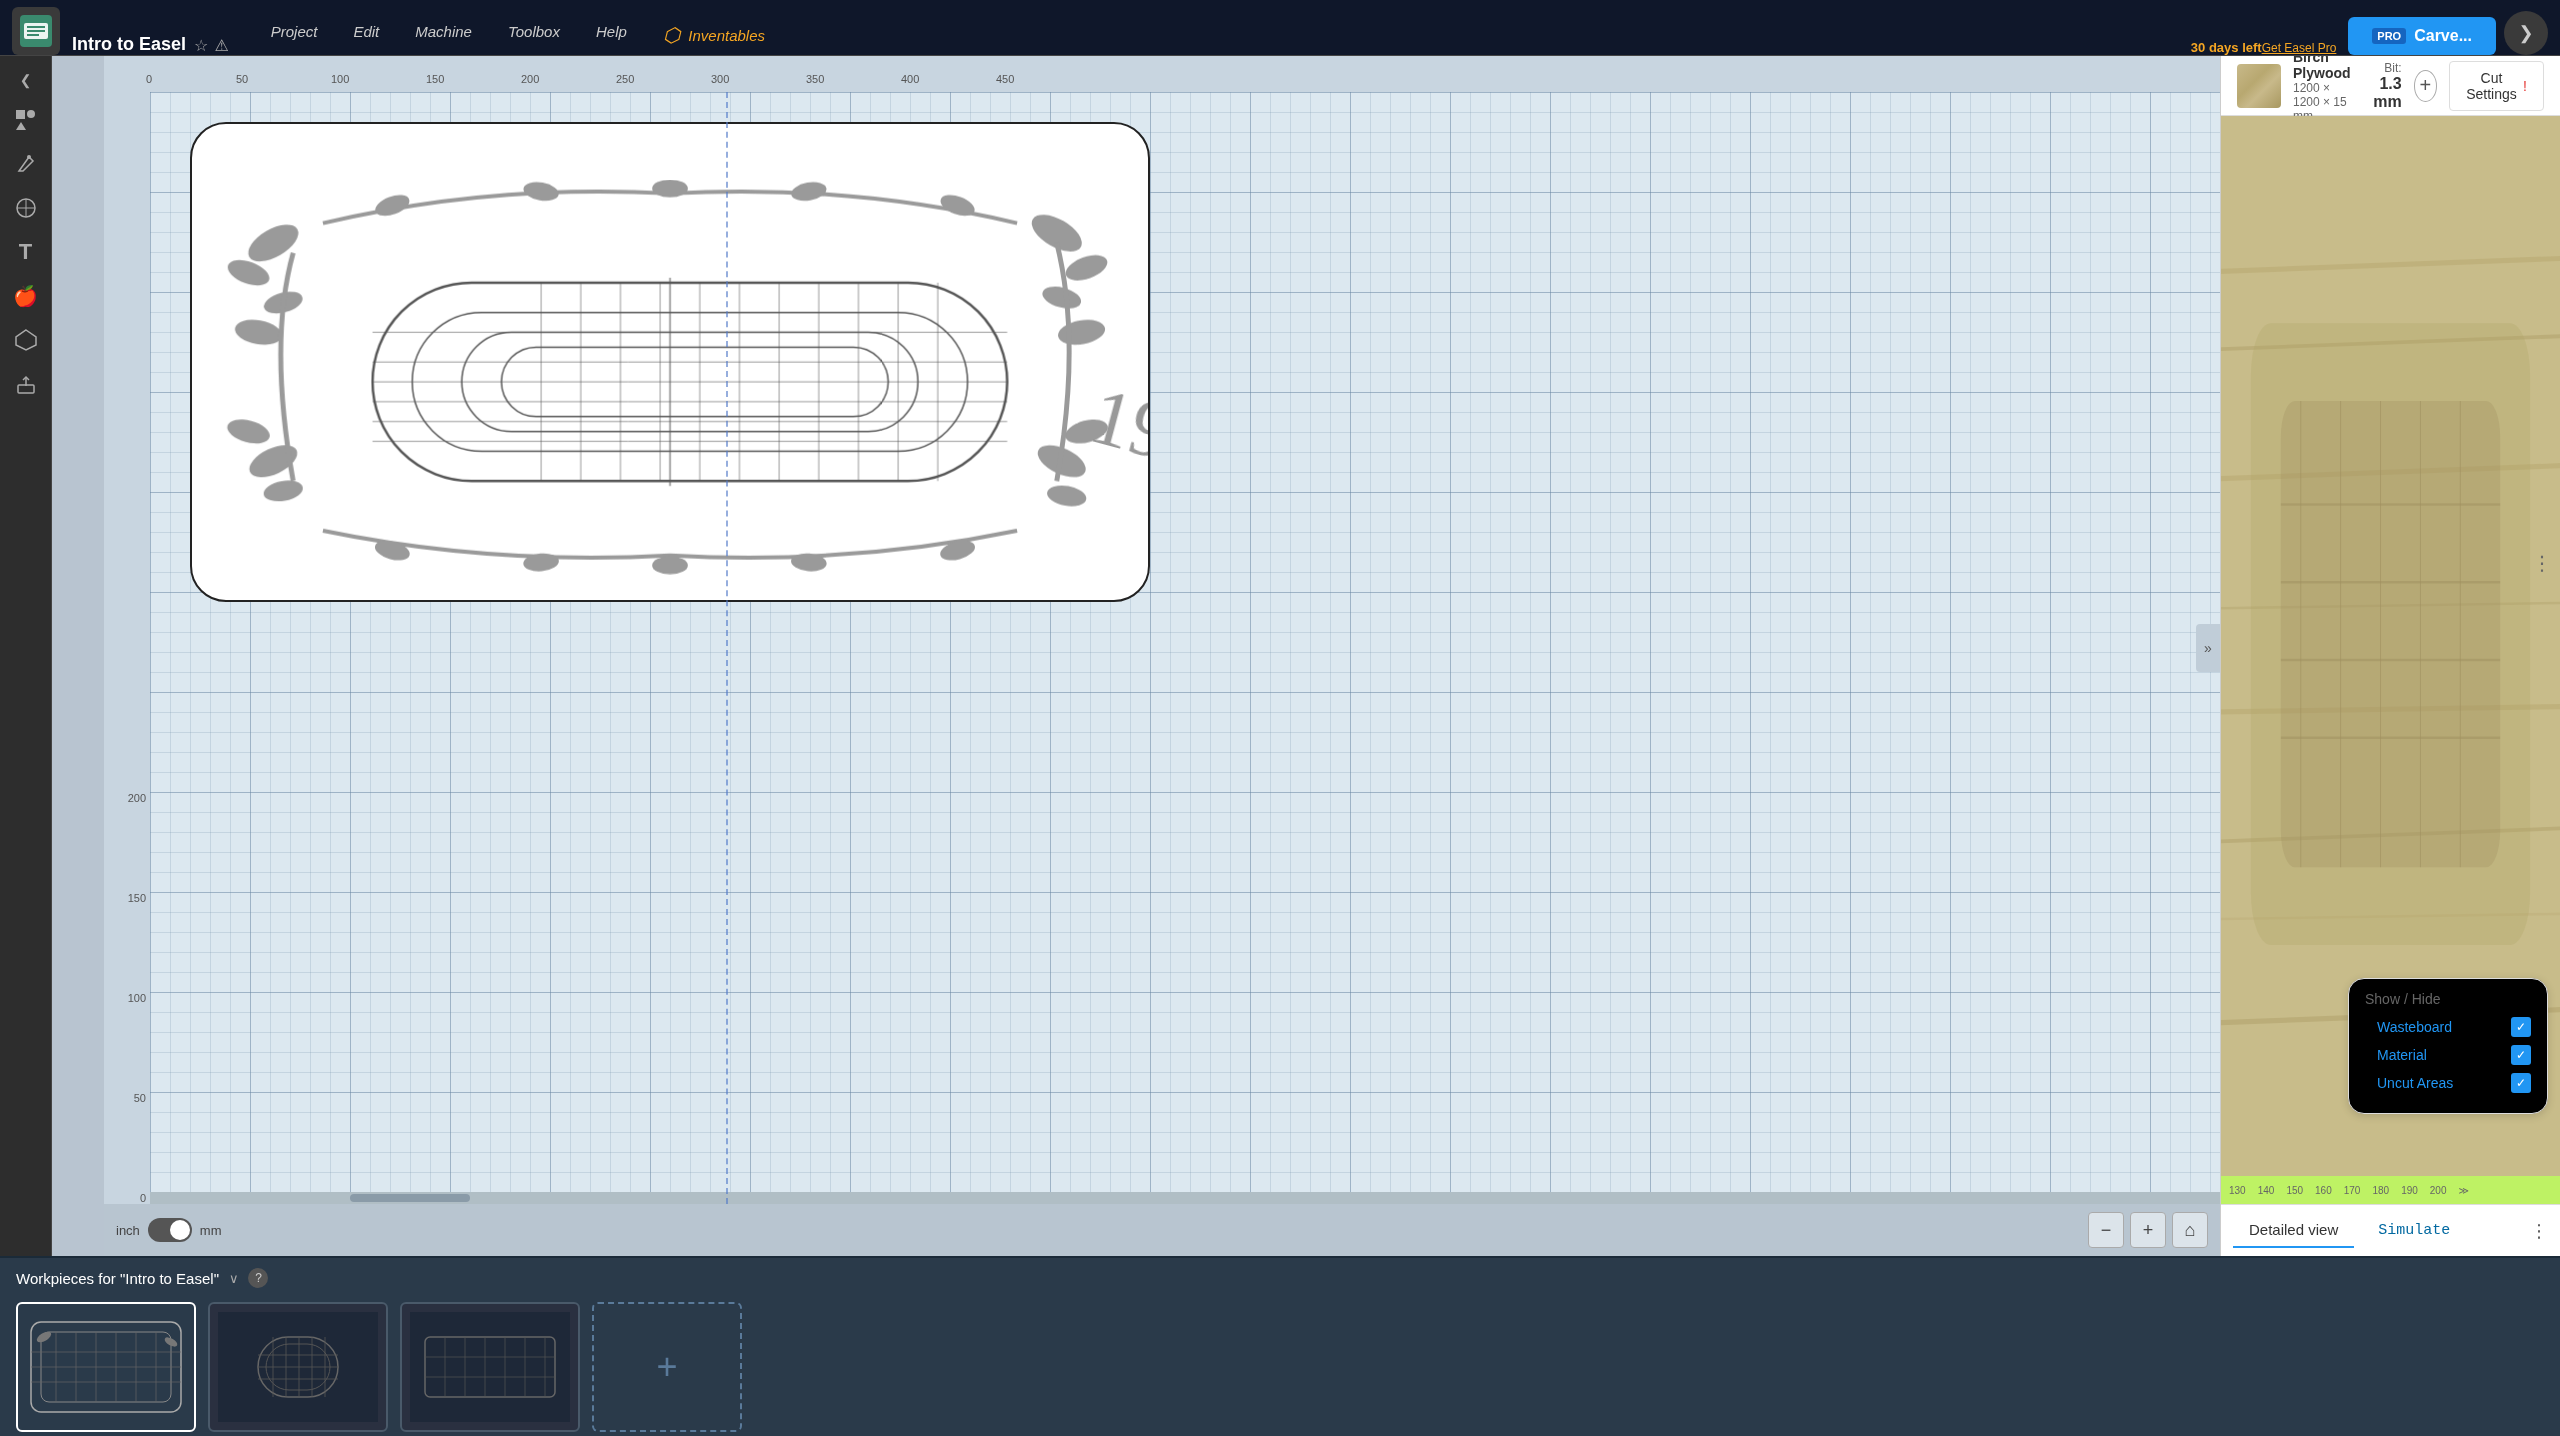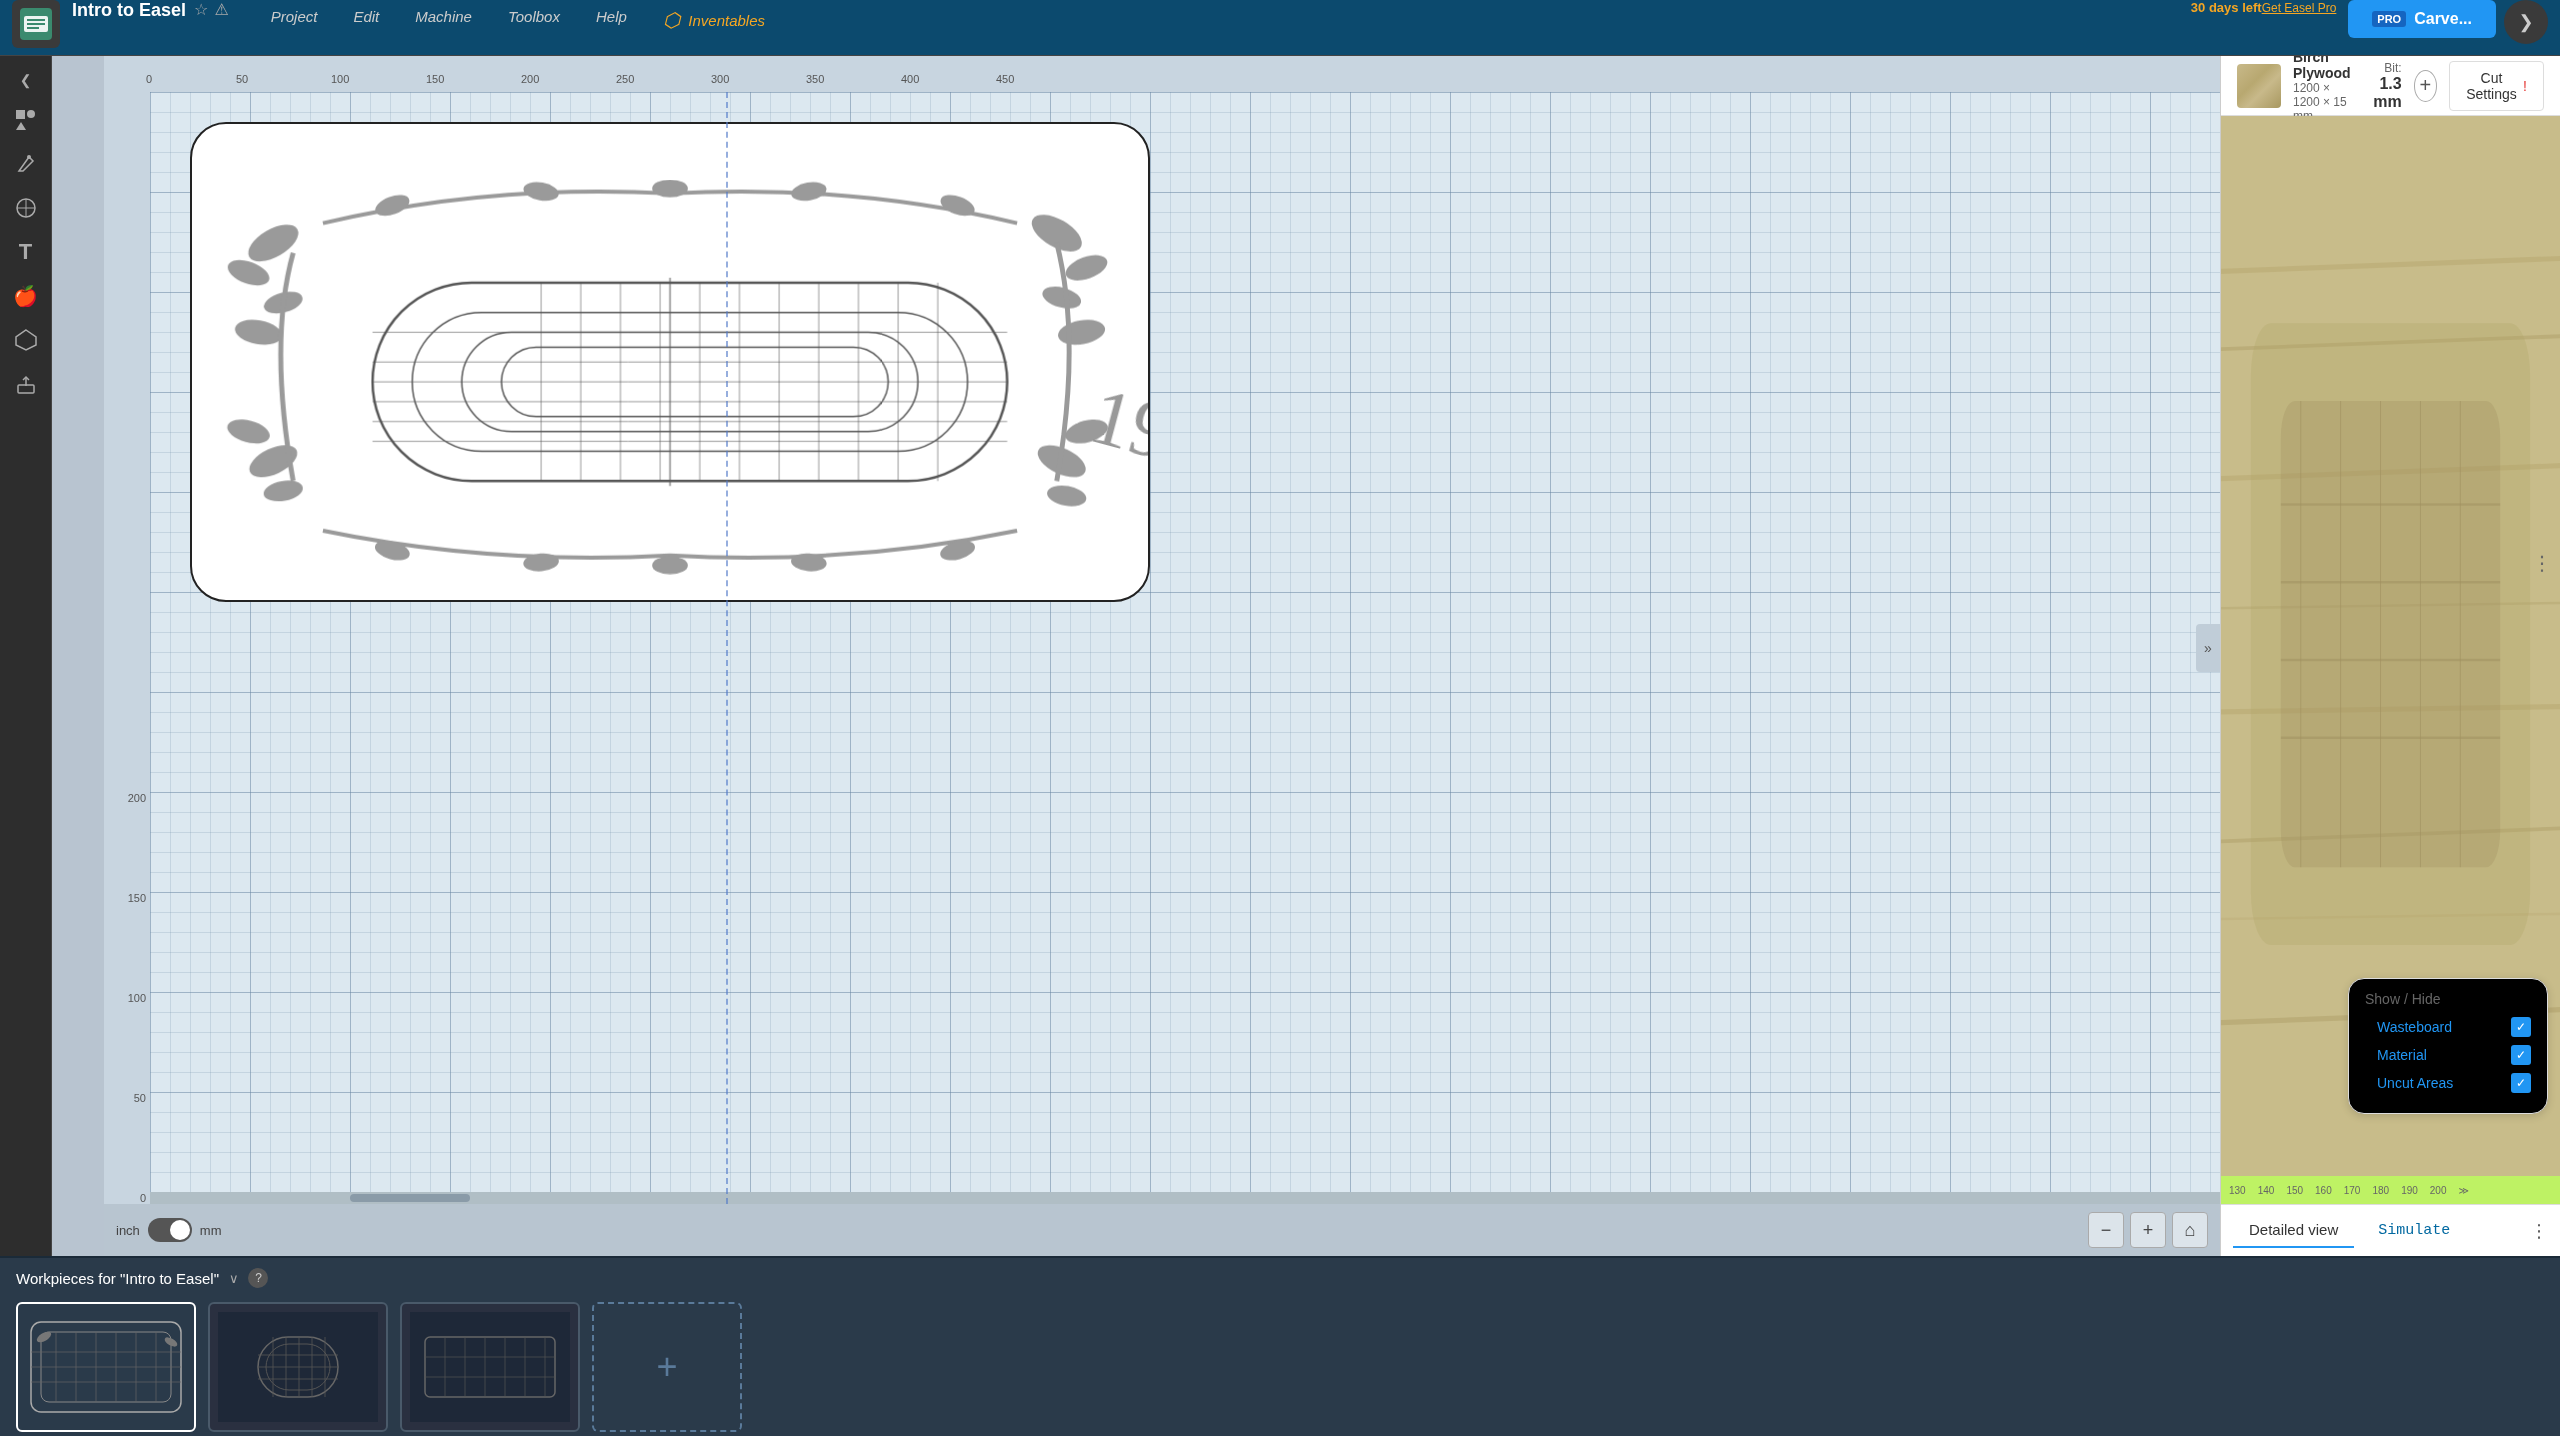--- a/index.html
+++ b/index.html
@@ -1,19 +1,19 @@
 <!DOCTYPE html>
 <html><head>
   <meta charset="utf-8">
   <style>
     * { box-sizing: border-box; margin: 0; padding: 0; }
     body { font-family: -apple-system, BlinkMacSystemFont, 'Segoe UI', sans-serif; background: #2d2d2d; color: #fff; width: 2560px; height: 1436px; overflow: hidden; display: flex; flex-direction: column; }
 
     
-    .topbar { background: #0c4a6e; height: 56px; display: flex; align-items: flex-start; padding: 0 12px; gap: 0; flex-shrink: 0; border-bottom: 1px solid #444; }
+    .topbar { background: #0f172a; height: 56px; display: flex; align-items: flex-end; padding: 0 12px; gap: 0; flex-shrink: 0; border-bottom: 1px solid #444; }
     .app-logo { width: 48px; height: 48px; background: #3a3a3a; border-radius: 6px; display: flex; align-items: center; justify-content: center; margin-right: 12px; flex-shrink: 0; }
     .app-logo svg { width: 32px; height: 32px; }
     .app-title { font-size: 18px; font-weight: 600; color: #fff; margin-right: 8px; }
     .title-icons { display: flex; gap: 6px; margin-right: 24px; align-items: center; }
     .title-icons span { font-size: 16px; color: #aaa; cursor: pointer; }
     .nav-menu { display: flex; gap: 0; margin-right: auto; font-style: italic; }
     .nav-item { padding: 8px 18px; font-size: 15px; color: #ccc; cursor: pointer; border-radius: 4px; }
     .inventables-link { display: flex; align-items: center; gap: 8px; padding: 8px 18px; font-size: 15px; color: #f5a623; cursor: pointer; }
     .days-left { display: flex; align-items: flex-end; margin-right: 12px; }
     .days-left-text { font-size: 13px; color: #f5a623; font-weight: 600; }

